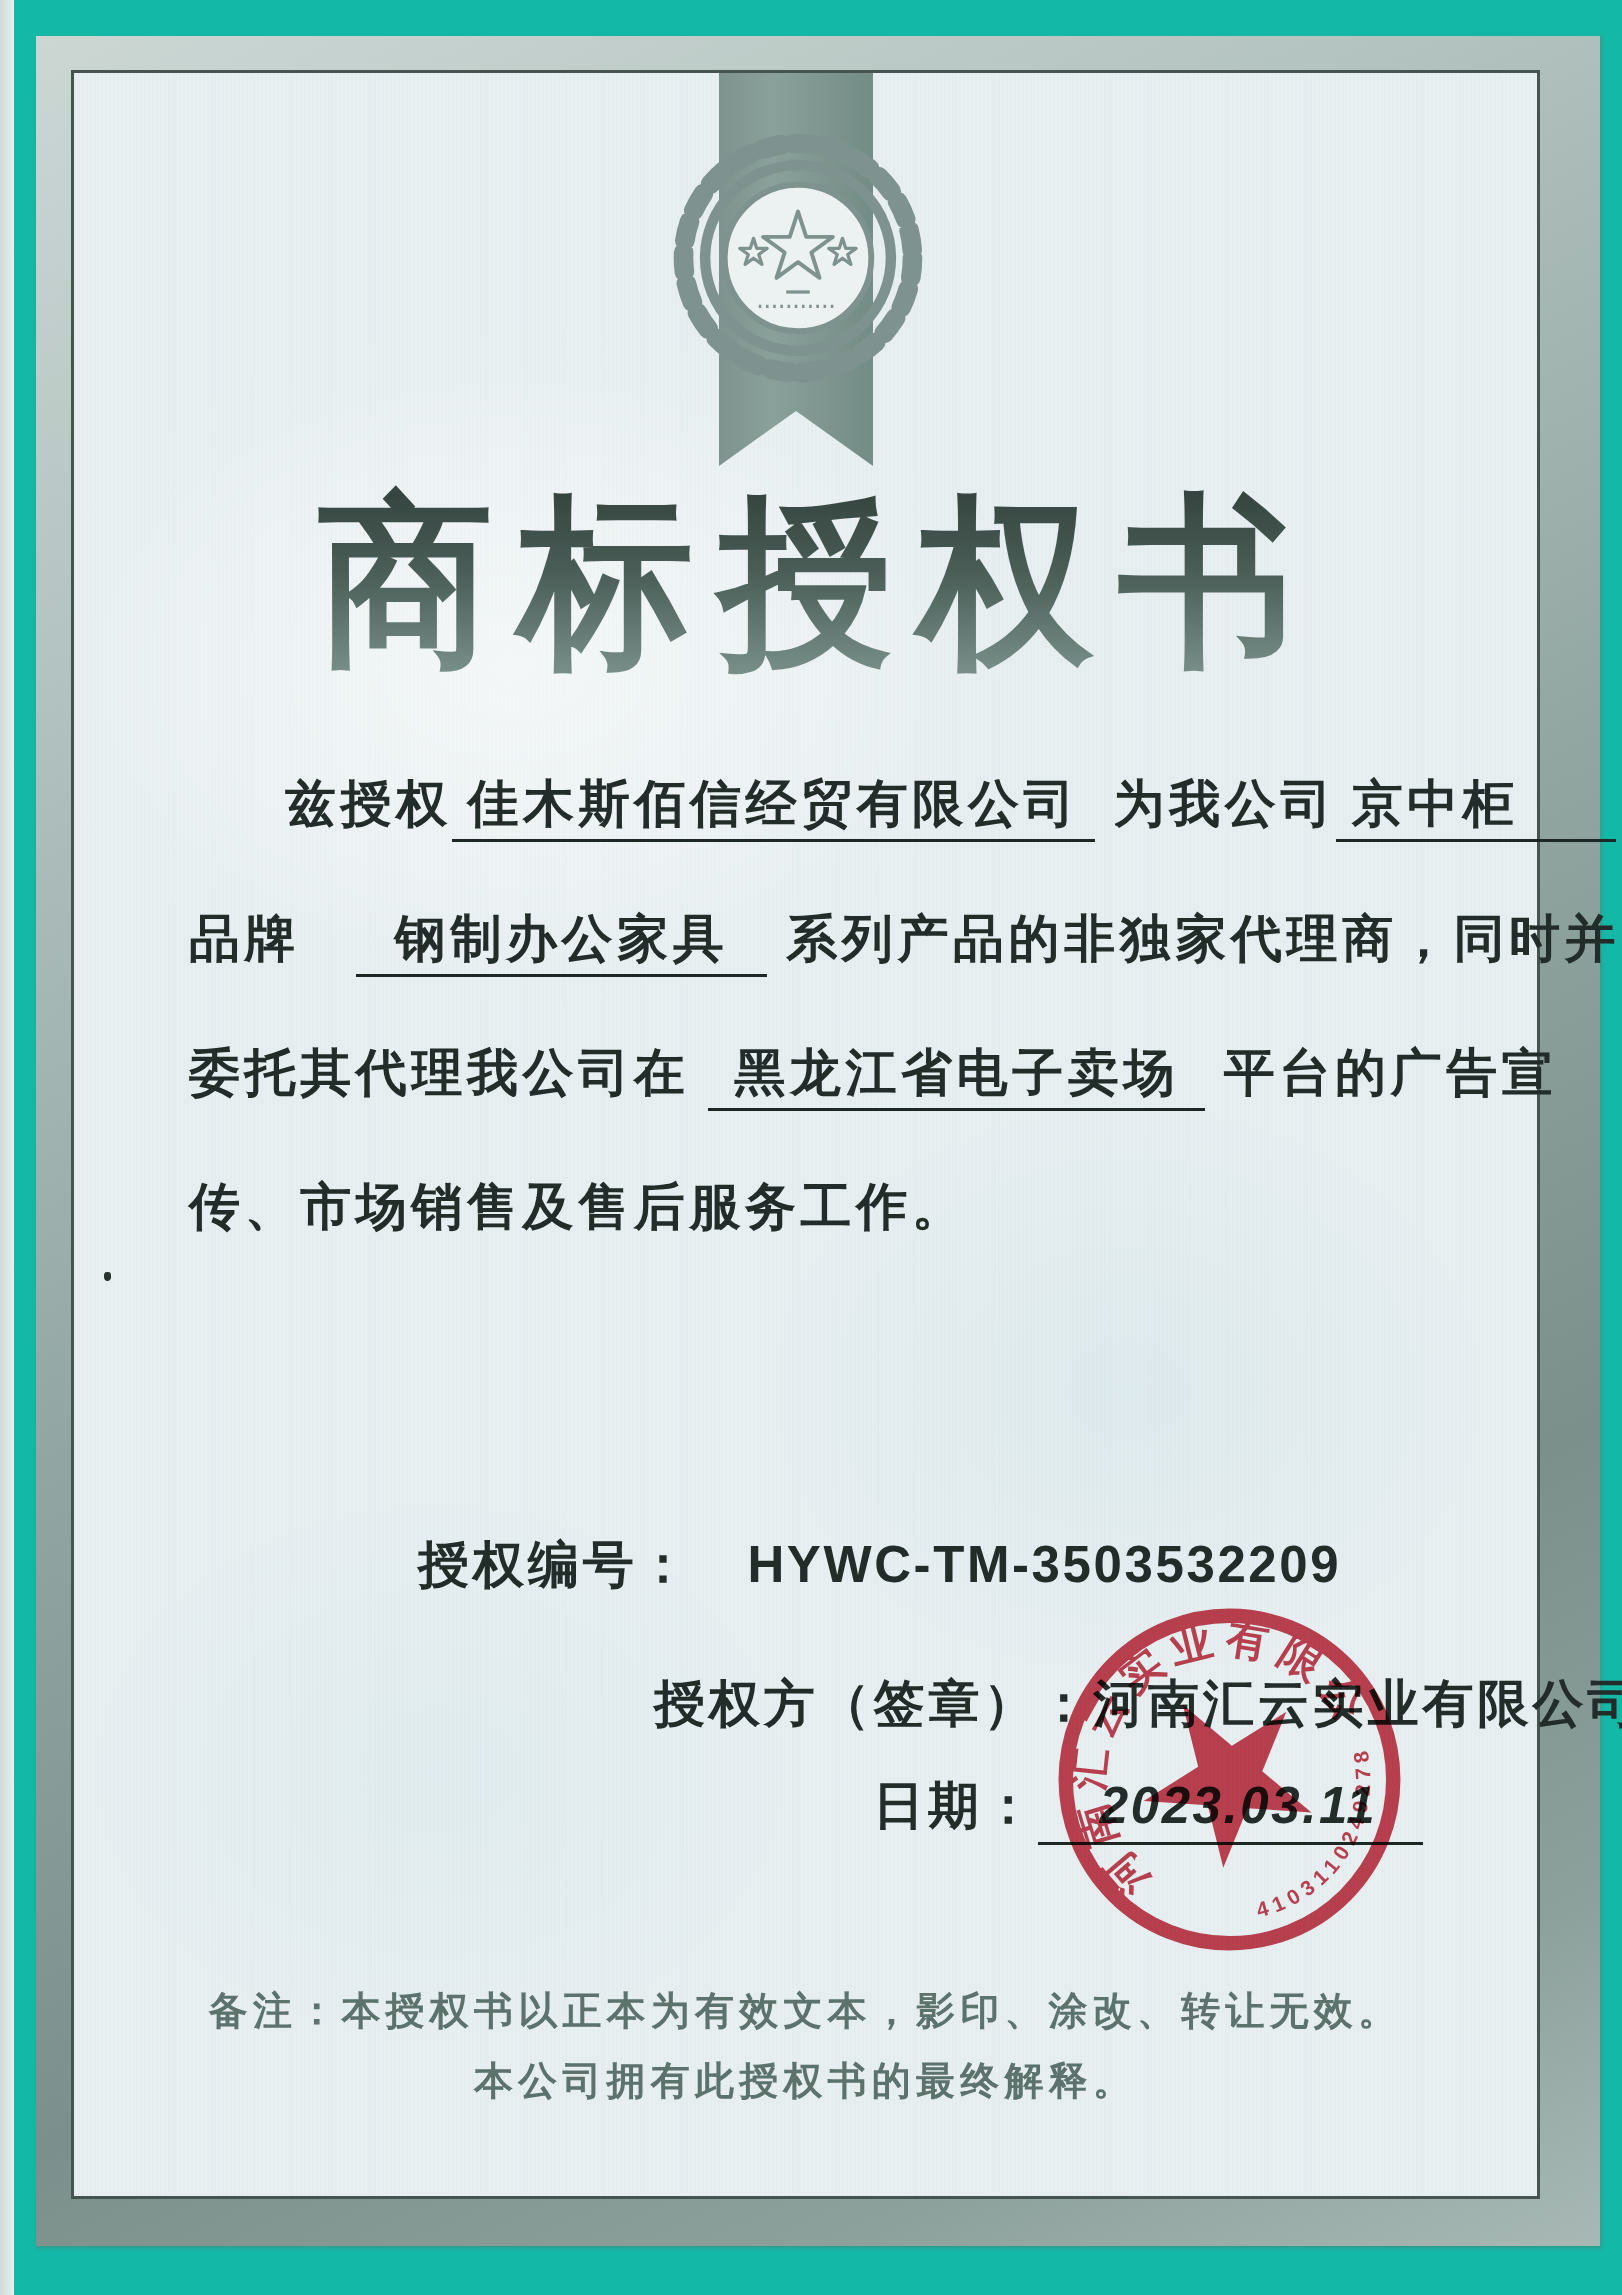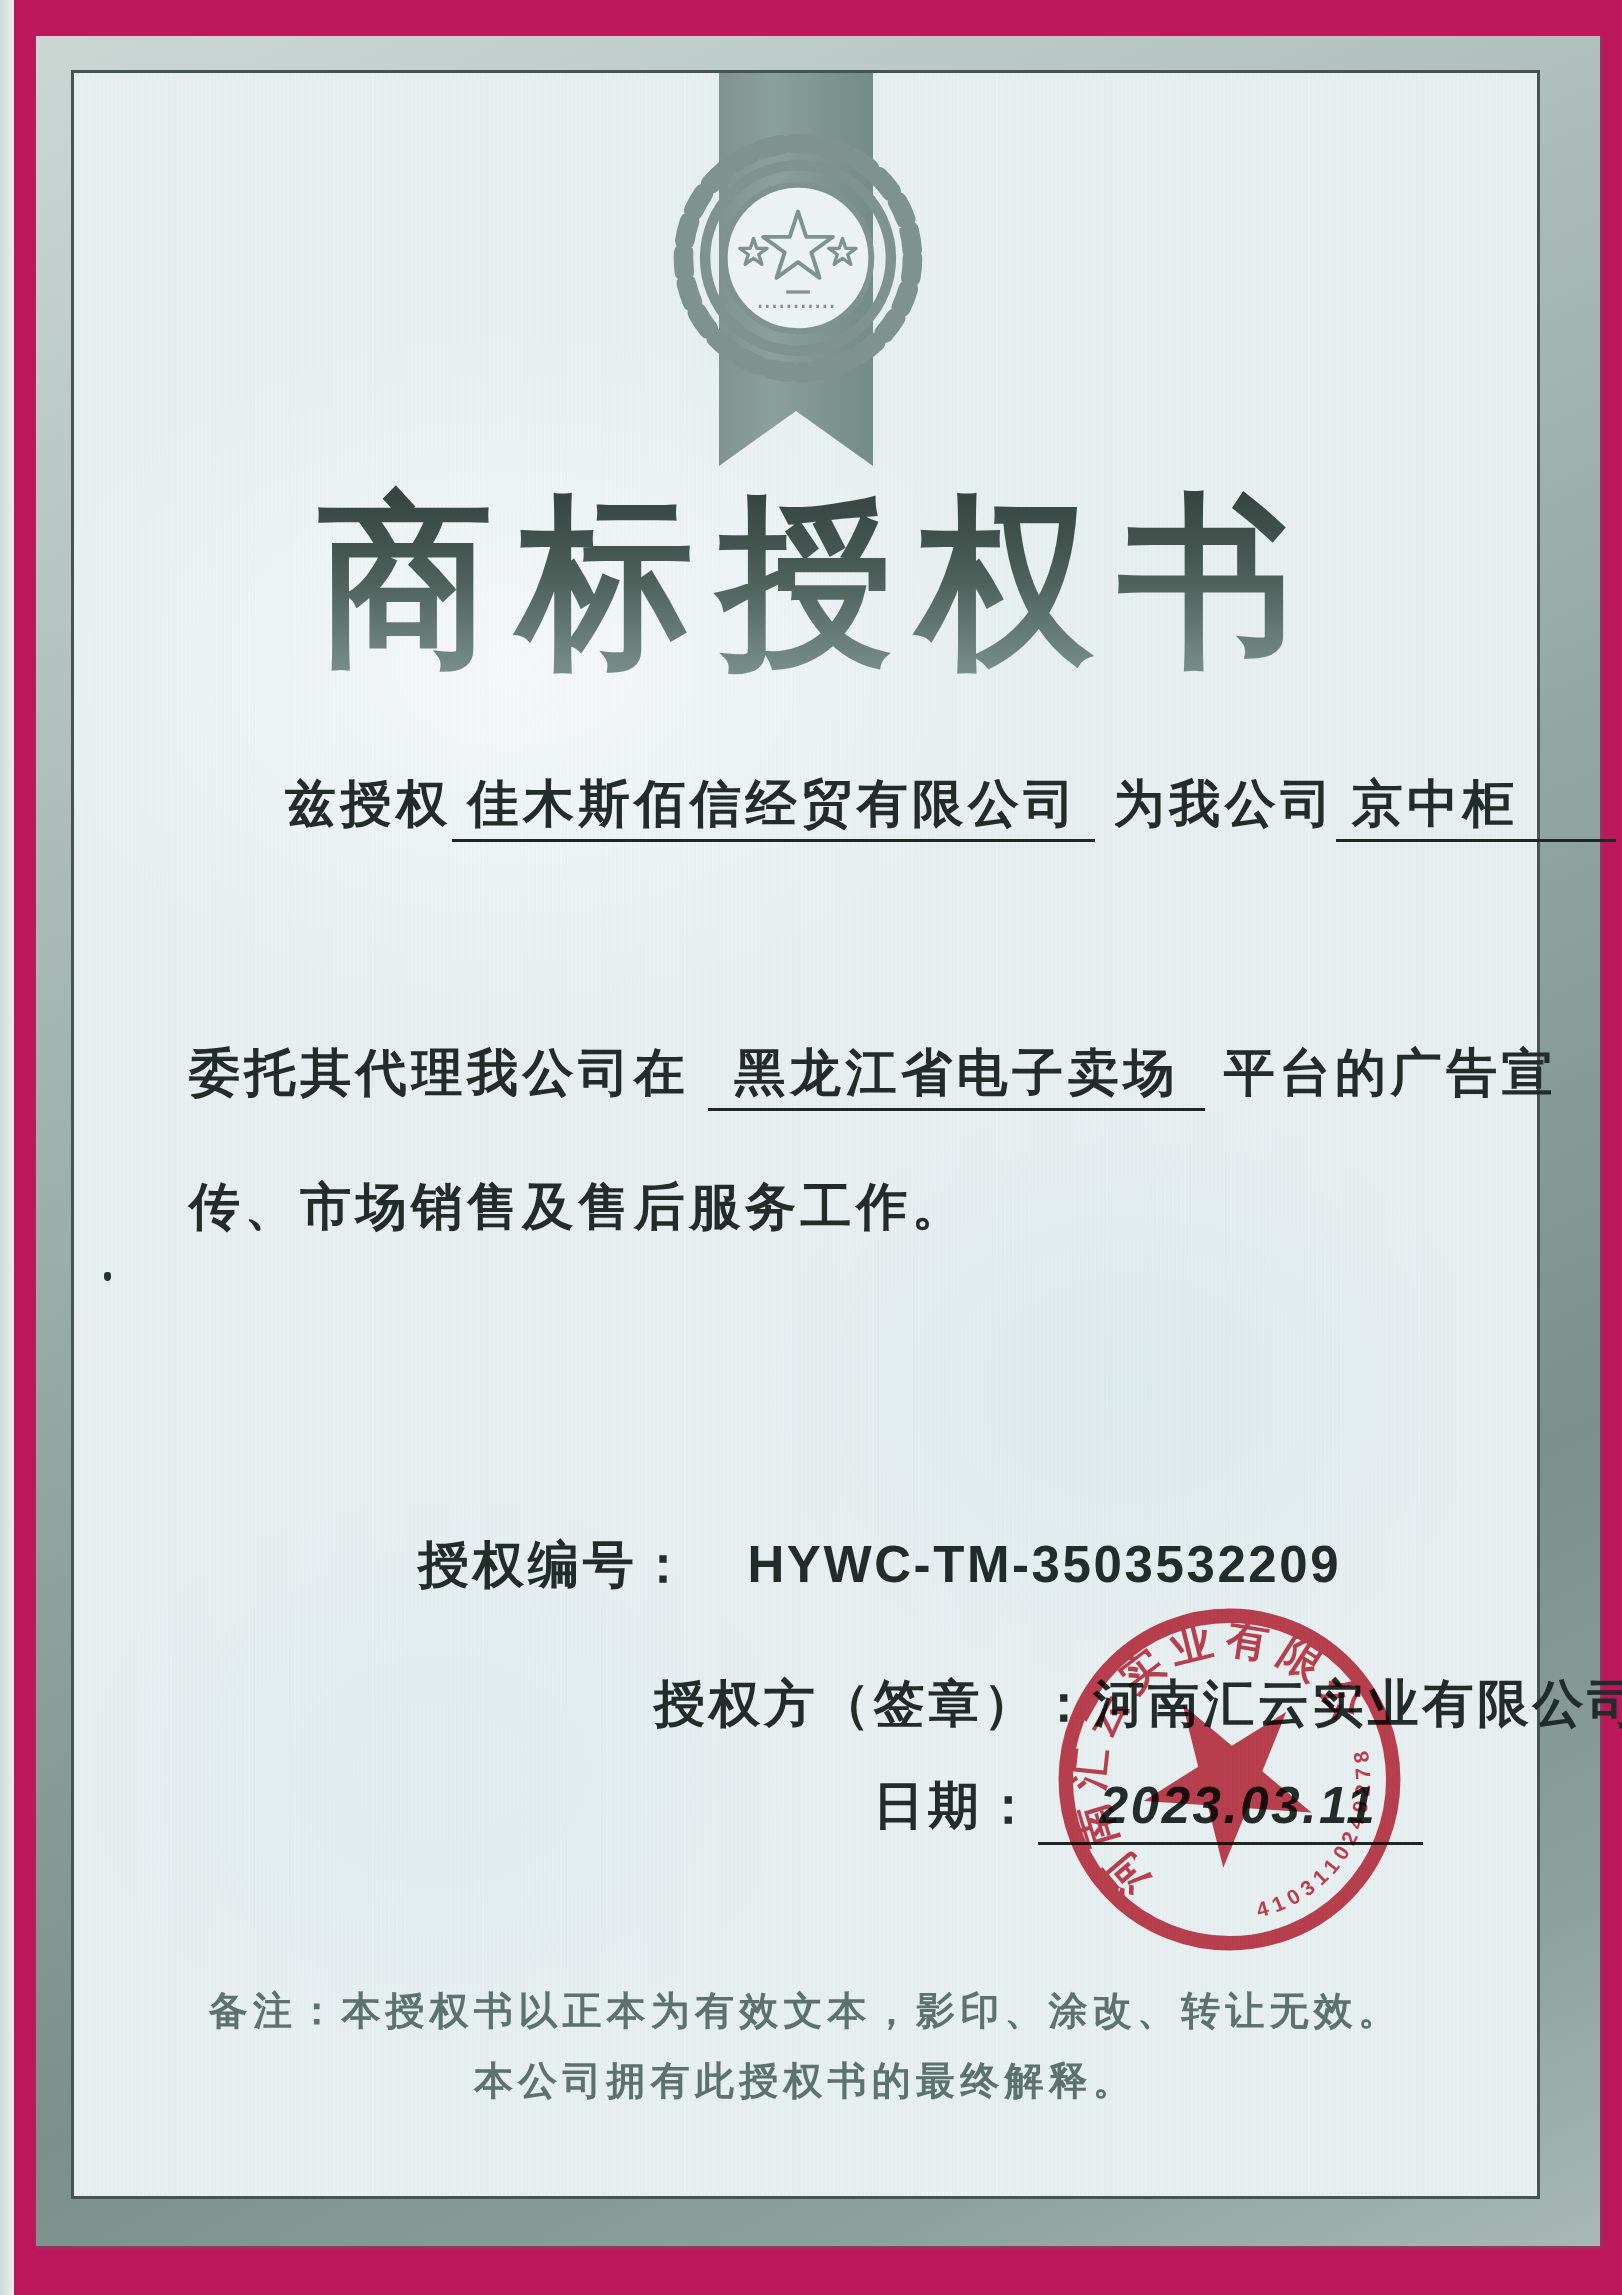--- a/index.html
+++ b/index.html
@@ -1,21 +1,21 @@
 <!DOCTYPE html>
 <html style="font-size:10.5px"><head>
 <meta charset="utf-8">
 <style>
   html,body{margin:0;padding:0;}
   body{
     width:1623px;height:2295px;overflow:hidden;
     font-family:"Liberation Sans",sans-serif;
     background:#f3f6f5;
   }
-  #page{position:relative;width:1623px;height:2295px;background:#be185d;}
+  #page{position:relative;width:1623px;height:2295px;background:#14b8a6;}
   .left-strip{
     position:absolute;left:0;top:0;width:14.4px;height:100%;
     background:linear-gradient(90deg,#cfdbd8,#e9efee);
   }
   .frame{
     position:absolute;left:36px;top:36px;width:1564px;height:2210px;
     box-sizing:border-box;
     padding:34px 60px 47px 35px;
     background:linear-gradient(155deg,#ccd7d4 0%,#b3c3bf 22%,#93a7a2 48%,#7b908b 72%,#8da19c 88%,#a8b9b5 100%);
     box-shadow:1.3px 2px 3.9px rgba(90,110,105,.45);
@@ -124,20 +124,21 @@
           <polygon stroke-width="5" stroke-linejoin="round" fill="#ecf2f2" points="308,210 312.9,225.2 328.9,225.2 316,234.6 320.9,249.8 308,240.4 295.1,249.8 300,234.6 287.1,225.2 303.1,225.2"></polygon>
           <line x1="222" y1="292" x2="258" y2="292" stroke-width="5"></line>
           <line x1="180" y1="314" x2="300" y2="314" stroke-width="5" stroke-dasharray="4 7"></line>
         </g>
       </svg>
 
       <div class="title">商标授权书</div>
 
       <div class="body-line bl1"><span>兹授权</span><span class="u">佳木斯佰信经贸有限公司</span> <span>为我公司</span><span class="u u-brand">京中柜</span></div>
 
+      <div class="body-line bl2"><span>品牌</span>　<span class="u u-series">钢制办公家具</span> <span>系列产品的非独家代理商，同时并</span></div>
 
       <div class="body-line bl4">传、市场销售及售后服务工作。</div>
 
       <div class="body-line bl3"><span>委托其代理我公司在</span> <span class="u u-platform">黑龙江省电子卖场</span> <span>平台的广告宣</span></div>
 
 
       <div class="field-row row-number"><span>授权编号：</span>　<span class="field-value">HYWC-TM-3503532209</span></div>
 
       <div class="field-row row-authorizer"><span>授权方（签章）：</span><span>河南汇云实业有限公司</span></div>
 

